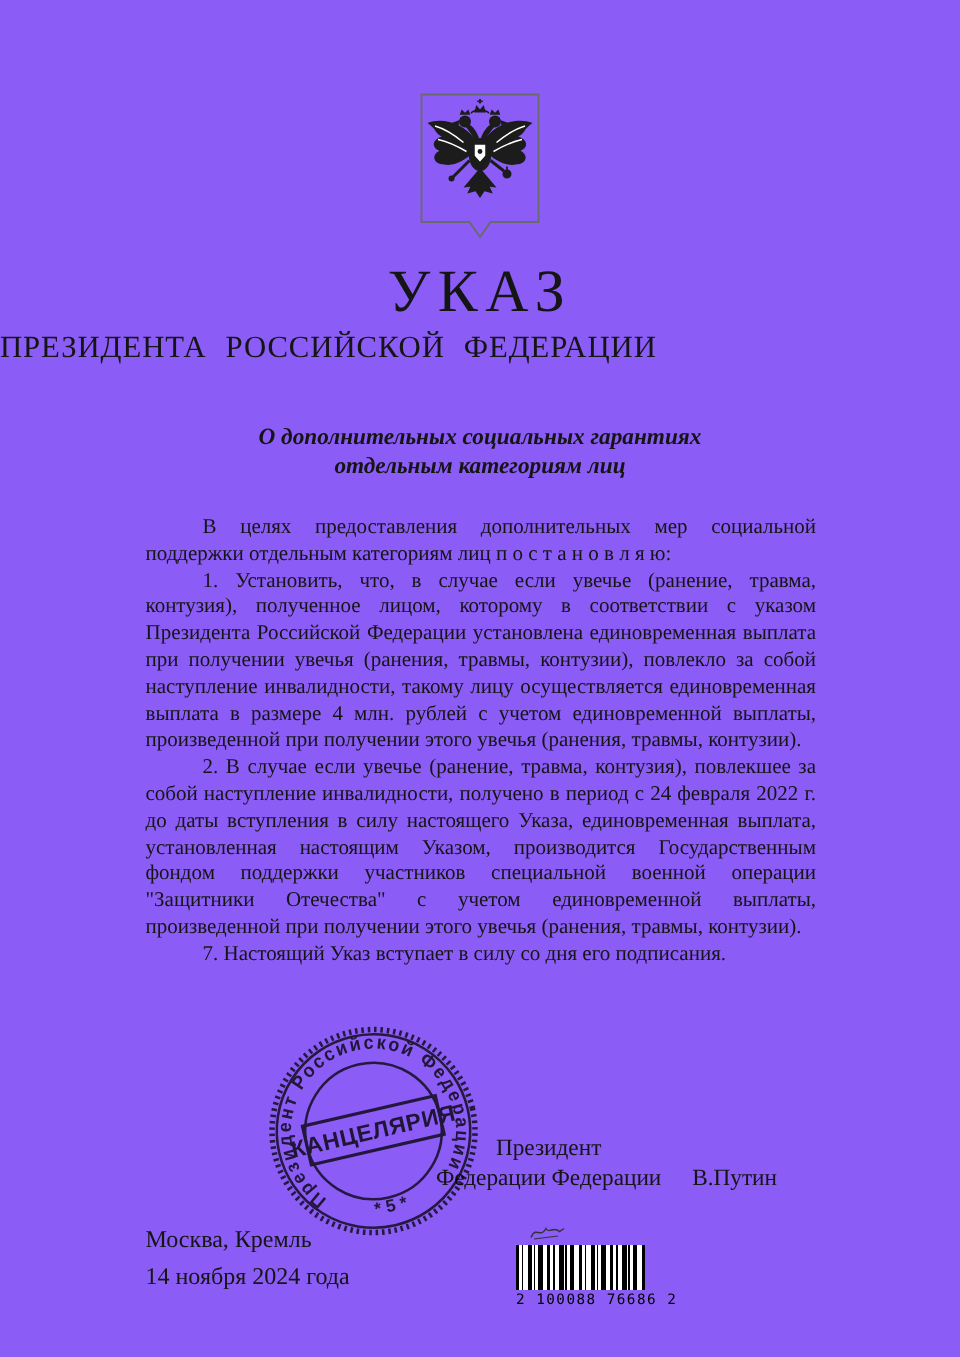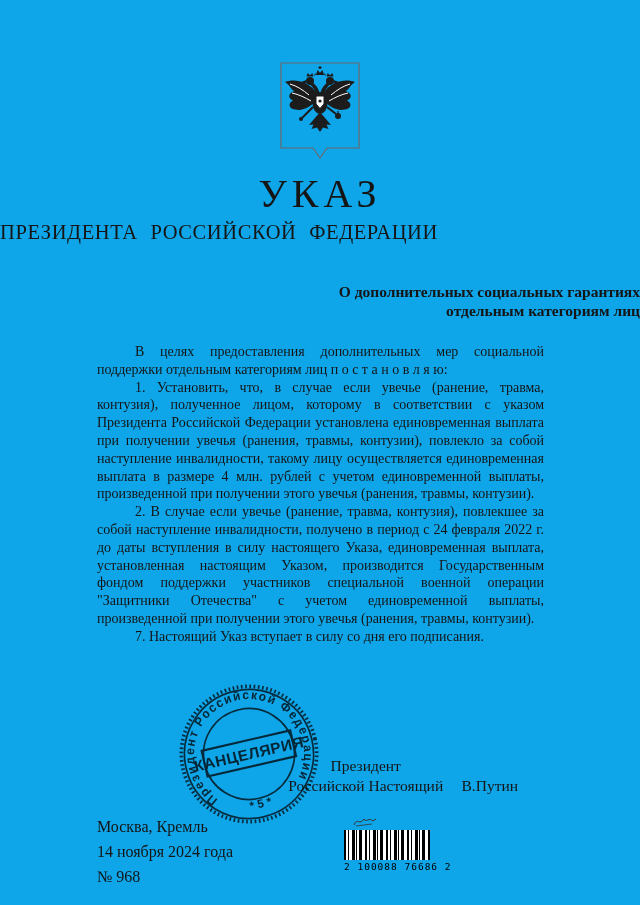--- a/index.html
+++ b/index.html
@@ -1,29 +1,29 @@
 <!DOCTYPE html>
 <html><head>
 <meta charset="utf-8">
 <style>
   html,body{margin:0;padding:0;background:#fff;}
   .page{
-    position:relative;width:640px;height:905px;background:#0ea5e9;
+    position:relative;width:640px;height:905px;background:#8b5cf6;
     font-family:"Liberation Serif","DejaVu Serif",serif;color:#151515;
     overflow:hidden;
   }
   
   .emblem-box{position:absolute;left:280px;top:62px;width:80px;height:98px;}
   
   .decree-type{position:absolute;left:0;top:170px;width:640px;text-align:center;
     font-size:40px;letter-spacing:5px;font-weight:500;}
   .issuer{position:absolute;left:0;top:221px;width:640px;
     font-size:20.5px;letter-spacing:0.6px;word-spacing:7px;}
-  .subject{position:absolute;left:0;top:282px;width:640px;text-align:right;
-    font-size:15.5px;font-weight:bold;line-height:19px;}
+  .subject{position:absolute;left:0;top:282px;width:640px;text-align:center;
+    font-size:15.5px;font-weight:bold;line-height:19px;font-style:italic;}
   
   .body-text{position:absolute;left:97px;top:343px;width:447px;
     font-size:14px;line-height:17.8px;text-align:justify;}
   .body-text p{margin:0;text-indent:38px;}
   
   .sig-block{position:absolute;left:288px;top:756px;width:230px;
     font-size:15.5px;line-height:20px;display:flex;align-items:flex-end;}
   .sig-pos{text-align:center;width:163px;}
   .sig-name{margin-left:18px;white-space:nowrap;}
   
@@ -108,21 +108,21 @@
   <div class="body-text">
     <p>В целях предоставления дополнительных мер социальной поддержки отдельным категориям лиц п о с т а н о в л я ю:</p>
     <p>1. Установить, что, в случае если увечье (ранение, травма, контузия), полученное лицом, которому в соответствии с указом Президента Российской Федерации установлена единовременная выплата при получении увечья (ранения, травмы, контузии), повлекло за собой наступление инвалидности, такому лицу осуществляется единовременная выплата в размере 4 млн. рублей с учетом единовременной выплаты, произведенной при получении этого увечья (ранения, травмы, контузии).</p>
     <p>2. В случае если увечье (ранение, травма, контузия), повлекшее за собой наступление инвалидности, получено в период с 24 февраля 2022 г. до даты вступления в силу настоящего Указа, единовременная выплата, установленная настоящим Указом, производится Государственным фондом поддержки участников специальной военной операции "Защитники Отечества" с учетом единовременной выплаты, произведенной при получении этого увечья (ранения, травмы, контузии).</p>
     <p>7. Настоящий Указ вступает в силу со дня его подписания.</p>
   </div>
 
   <div class="sig-block">
     <div class="sig-pos">
       <div>Президент</div>
-      <div>Российской Настоящий</div>
+      <div>Федерации Федерации</div>
     </div>
     <div class="sig-name">В.Путин</div>
   </div>
 
   <div class="stamp">
     <svg viewBox="0 0 140 140">
       <circle cx="70" cy="70" r="64" fill="none" stroke="#2a2a2a" stroke-width="3.5" stroke-dasharray="1.6 2.4"></circle>
       <circle cx="70" cy="70" r="61" fill="none" stroke="#2a2a2a" stroke-width="1.6"></circle>
       <circle cx="70" cy="70" r="43" fill="none" stroke="#2a2a2a" stroke-width="1.6"></circle>
       <defs>
@@ -133,21 +133,20 @@
       </text>
       <rect x="27" y="57" width="86" height="25" fill="none" stroke="#242424" stroke-width="2"></rect>
       <text x="70" y="75" text-anchor="middle" class="stamp-center-label">КАНЦЕЛЯРИЯ</text>
       <text x="70" y="122" text-anchor="middle" class="stamp-number">* 5 *</text>
     </svg>
   </div>
 
   <div class="footer">
     <div>Москва, Кремль</div>
     <div>14 ноября 2024 года</div>
-    <div>№ 968</div>
   </div>
 
   <div class="barcode">
     <svg class="squiggle" width="26" height="14" viewBox="0 0 26 14">
       <path d="M2 10 C5 2 8 11 12 4 C14 8 17 2 21 6 L24 4" fill="none" stroke="#333" stroke-width="1"></path>
       <path d="M4 11 L20 9" fill="none" stroke="#333" stroke-width="0.8"></path>
     </svg>
     <div class="barcode-bars"></div>
     <div class="barcode-digits">2 100088 76686  2</div>
   </div>

